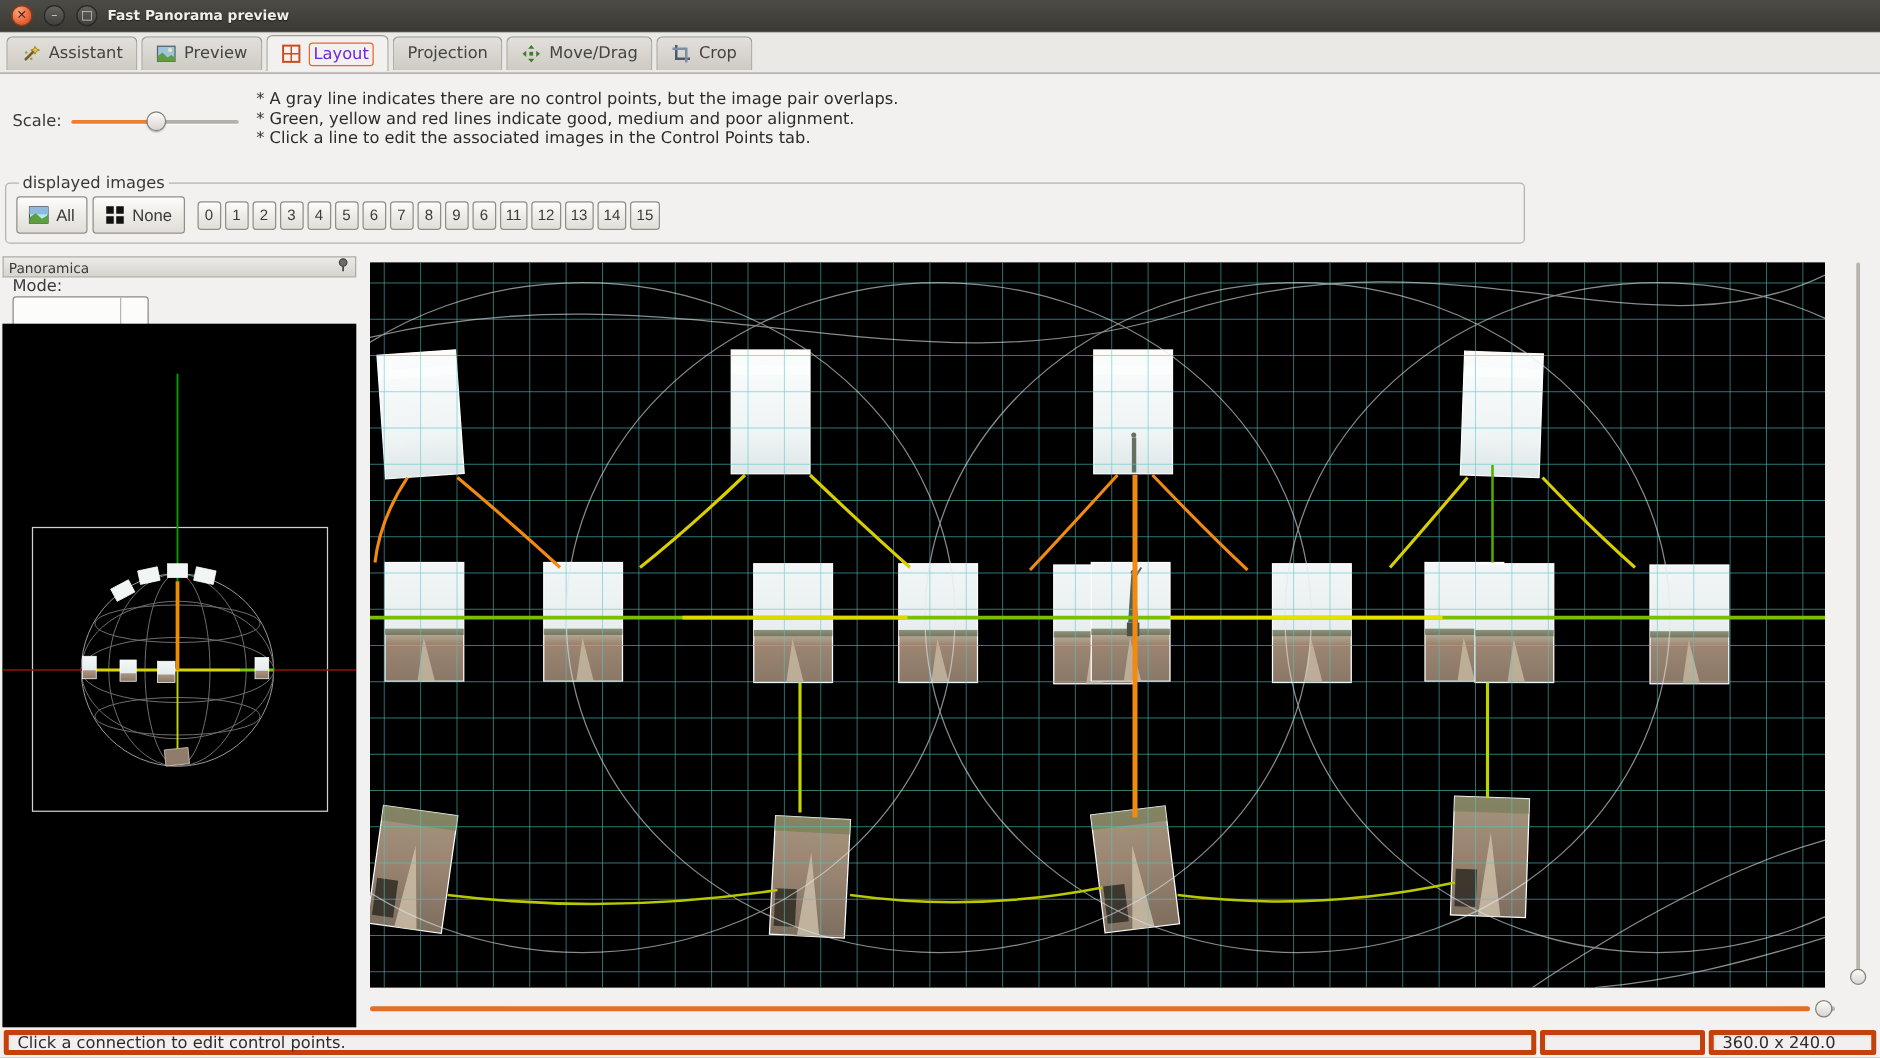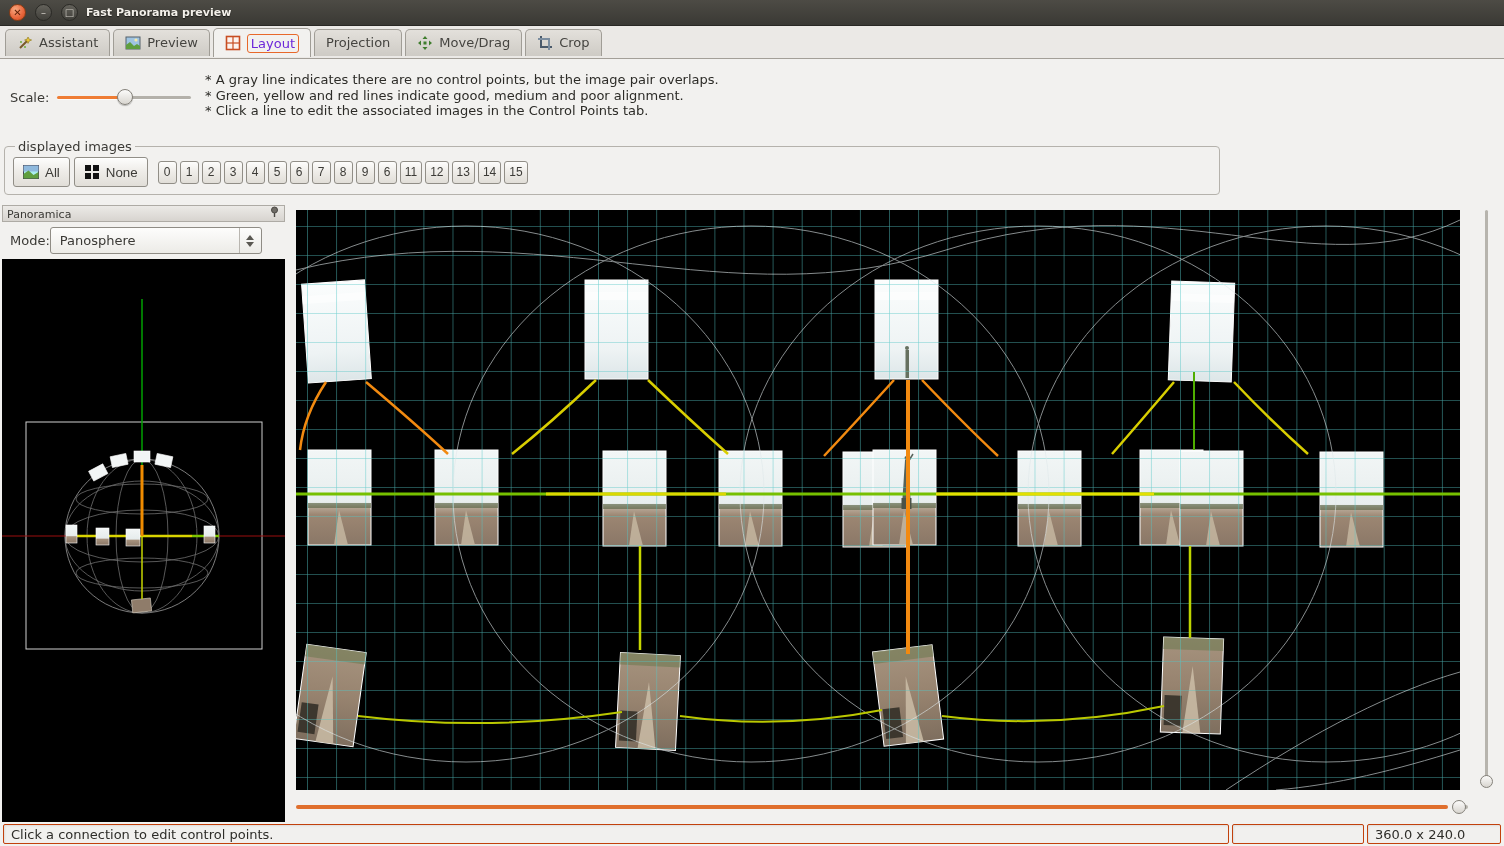--- a/index.html
+++ b/index.html
@@ -50,21 +50,21 @@
   .numbtn{display:inline-flex;align-items:center;justify-content:center;height:23px;min-width:19px;
     padding:0 4px;font-size:12px;background:linear-gradient(#fdfdfc,#efede9 45%,#e1ded8);
     border:1px solid #918e87;border-radius:3px;color:#3c3b37;}
 
   
   #panel-header{position:absolute;left:2px;top:205px;width:283px;height:17px;
     background:linear-gradient(#eceae7,#d7d4cf);border:1px solid #aeaba5;
     display:flex;align-items:flex-end;justify-content:space-between;padding:0 4px;
     font-size:11px;color:#3a3935;}
   #mode-row{position:absolute;left:2px;top:222px;width:283px;height:37px;
-    display:flex;align-items:center;padding:0 8px;}
+    display:flex;align-items:flex-start;padding:0 8px;flex-direction:column;}
   #mode-combo{flex:0 0 212px;height:27px;background:linear-gradient(#fdfdfc,#ecebe7);
     border:1px solid #8f8c85;border-radius:3px;display:flex;align-items:center;}
   #mode-combo .val{flex:1;padding-left:9px;}
   #mode-combo .arrows{width:22px;align-self:stretch;border-left:1px solid #b9b6b0;
     display:flex;flex-direction:column;align-items:center;justify-content:center;gap:2px;}
   .arr-up{width:0;height:0;border-left:4px solid transparent;border-right:4px solid transparent;
     border-bottom:5px solid #5a5852;}
   .arr-dn{width:0;height:0;border-left:4px solid transparent;border-right:4px solid transparent;
     border-top:5px solid #5a5852;}
   #sphere-view{position:absolute;left:2px;top:259px;width:283px;height:563px;background:#000;}
@@ -77,21 +77,21 @@
   #hscroll .handle{position:absolute;right:8px;top:1px;width:14px;height:14px;border-radius:50%;
     background:linear-gradient(#fcfbfa,#d8d5cf);border:1px solid #84817a;}
   #vscroll{position:absolute;left:1479px;top:210px;width:14px;height:580px;}
   #vscroll .track{position:absolute;left:6px;top:0;bottom:8px;width:3px;background:#b7b4ad;border-radius:2px;}
   #vscroll .handle{position:absolute;left:1px;bottom:2px;width:13px;height:13px;border-radius:50%;
     background:linear-gradient(#fcfbfa,#d8d5cf);border:1px solid #84817a;}
 
   
   #statusbar{position:absolute;left:0;bottom:0;width:1504px;height:24px;background:#f2f1ef;
     display:flex;align-items:center;gap:3px;padding:2px 3px;}
-  #statusbar .cell{height:20px;border:1px solid #c2410c;border-radius:2px;
+  #statusbar .cell{height:20px;border:4px solid #c2410c;border-radius:2px;
     box-shadow:inset 1px 1px 2px rgba(0,0,0,.08);display:flex;align-items:center;padding:0 7px;
     background:#f1f0ee;color:#2e2d29;}
   #statusbar .cell.main{flex:1;}
   #statusbar .cell.mid{width:132px;}
   #statusbar .cell.size{width:134px;}
 </style>
 </head>
 <body>
 
 <div id="titlebar">

